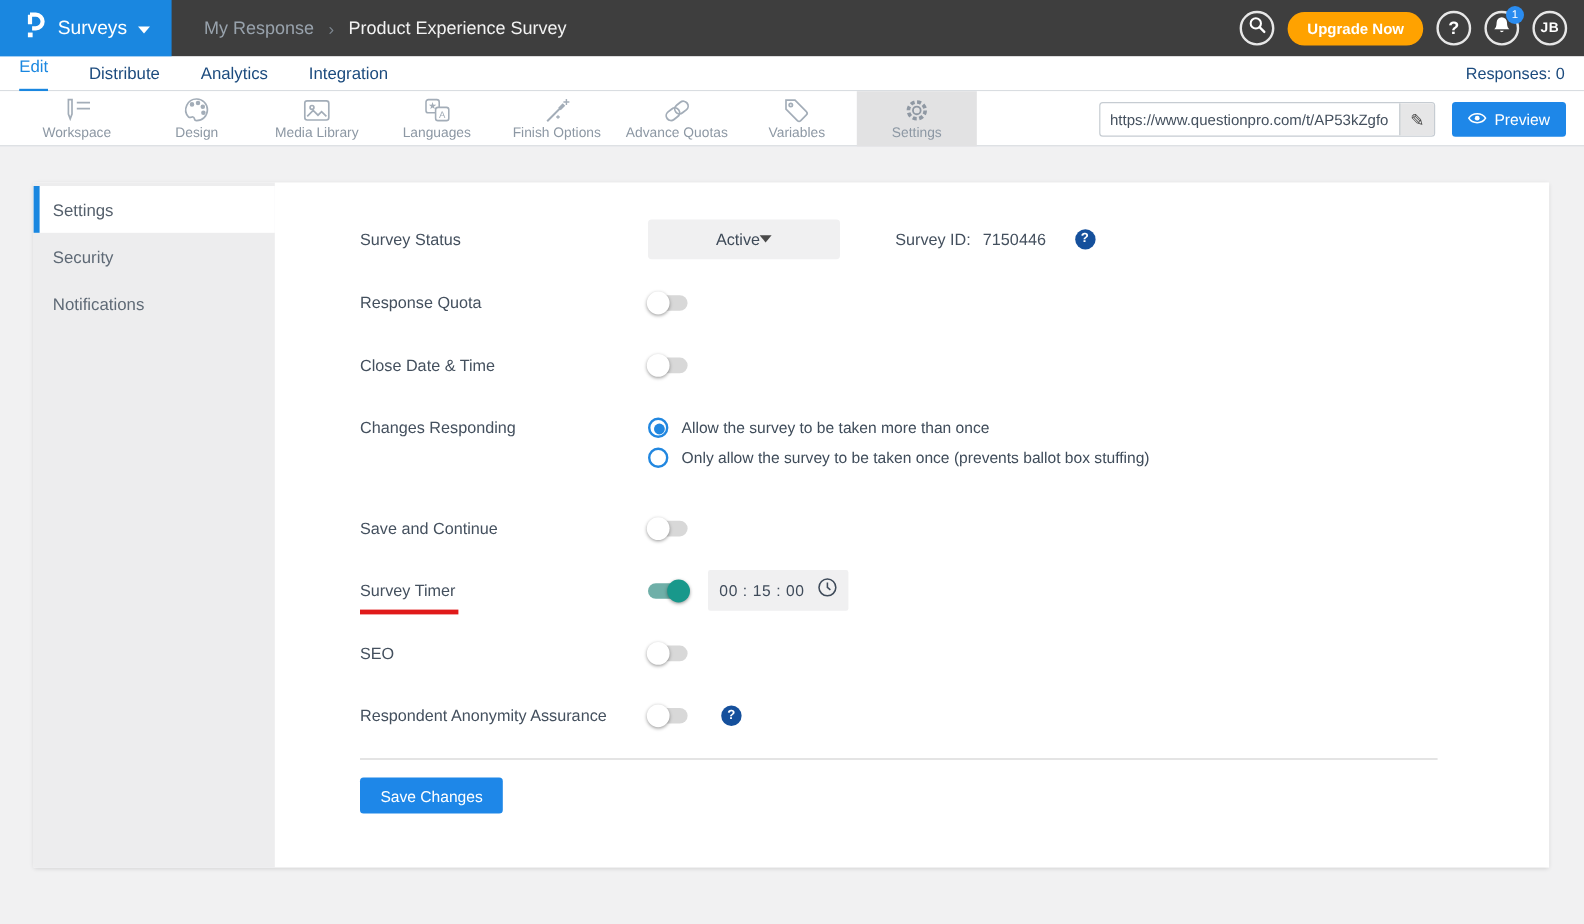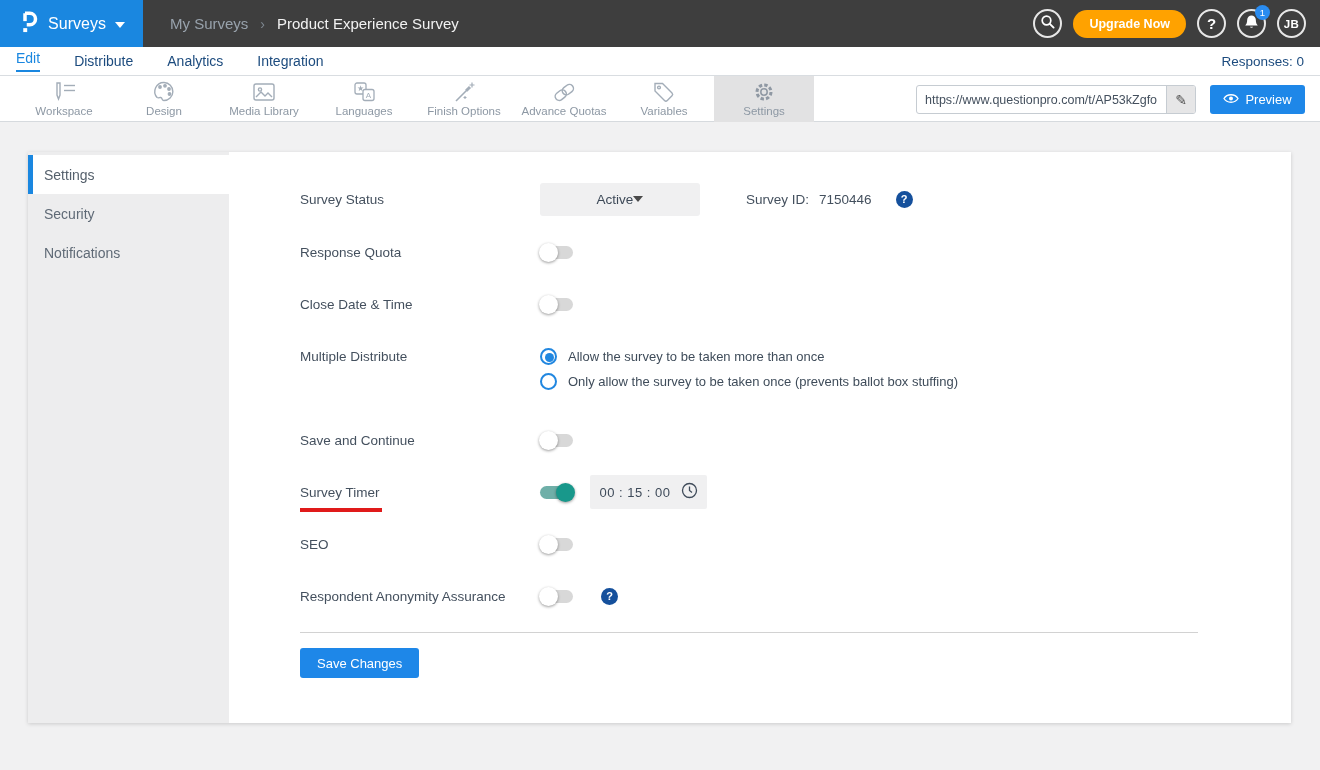--- a/index.html
+++ b/index.html
@@ -18,21 +18,21 @@
   .header-right { margin-left:auto; display:flex; align-items:center; gap:11px; padding-right:14px; }
   .circle-btn { width:29px; height:29px; border:2px solid rgba(255,255,255,.88); border-radius:50%; display:flex; align-items:center; justify-content:center; color:#fff; cursor:pointer; position:relative; }
   .circle-btn .qmark { font-size:15px; font-weight:bold; }
   .avatar-txt { font-size:11.5px; font-weight:bold; letter-spacing:.3px; }
   .upgrade-btn { height:28px; border-radius:14px; background:#ffa200; color:#fff; font-size:12.5px; font-weight:bold; display:flex; align-items:center; padding:0 16px; cursor:pointer; }
   .notif-badge { position:absolute; top:-6px; right:-6px; min-width:15px; height:15px; border-radius:50%; background:#2a8cf0; color:#fff; font-size:9.5px; display:flex; align-items:center; justify-content:center; }
 
   
   .nav-row { position:absolute; top:47px; left:0; width:1320px; height:29px; background:#fff; border-bottom:1px solid #d9dde1; display:flex; align-items:center; padding:0 16px; gap:34px; }
   .nav-tab { font-size:14px; color:#1c4b7e; cursor:pointer; }
-  .nav-tab.active { color:#1a87e0; border-bottom:2px solid #1a87e0; padding-bottom:4px; }
+  .nav-tab.active { color:#1a87e0; border-bottom:2px solid #1a87e0; padding-bottom:11px; }
   .responses { margin-left:auto; font-size:13.5px; color:#1c4b7e; }
 
   
   .toolbar { position:absolute; top:76px; left:0; width:1320px; height:46px; background:#fff; border-bottom:1px solid #d6dade; }
   .toolbar-items { display:flex; margin-left:14px; height:46px; }
   .titem { width:100px; height:46px; display:flex; flex-direction:column; align-items:center; justify-content:center; gap:2px; cursor:pointer; }
   .titem.active { background:#e2e2e3; }
   .titem svg { display:block; }
   .titem .tlabel { font-size:11.5px; color:#8d98a4; }
   .url-wrap { position:absolute; top:9px; right:124px; width:280px; height:29px; border:1px solid #c6ccd2; border-radius:3px; background:#fff; display:flex; align-items:center; overflow:hidden; }
@@ -86,21 +86,21 @@
       <svg width="21" height="26" viewBox="0 0 24 28">
         <path d="M8 4 H13.5 A6.5 6.5 0 0 1 13.5 17 H10" fill="none" stroke="#fff" stroke-width="4"></path>
         <path d="M8 4 V13" fill="none" stroke="#fff" stroke-width="4"></path>
         <rect x="6" y="21" width="4.5" height="4.5" fill="#fff"></rect>
       </svg>
     </span>
     <span class="product-name">Surveys</span>
     <span class="caret-down-w"></span>
   </div>
   <div class="breadcrumb">
-    <span class="bc-parent">My Surveys</span>
+    <span class="bc-parent">My Response</span>
     <span class="bc-sep">›</span>
     <span class="bc-current">Product Experience Survey</span>
   </div>
   <div class="header-right">
     <div class="circle-btn">
       <span>
         <svg width="16" height="16" viewBox="0 0 16 16">
             <circle cx="6.5" cy="6.5" r="4.3" fill="none" stroke="#fff" stroke-width="1.7"></circle>
             <line x1="9.8" y1="9.8" x2="13.6" y2="13.6" stroke="#fff" stroke-width="1.9" stroke-linecap="round"></line>
           </svg>
@@ -265,21 +265,21 @@
   </div>
 
   <div class="frow" style="top:135px;">
     <span class="flabel">Close Date &amp; Time</span>
     <div class="toggle">
         <div class="knob"></div>
       </div>
   </div>
 
   <div class="frow" style="top:187px;">
-    <span class="flabel">Multiple Distribute</span>
+    <span class="flabel">Changes Responding</span>
     <div class="radio-opt">
       <span class="radio checked"></span>
       <span class="radio-lbl">Allow the survey to be taken more than once</span>
     </div>
   </div>
   <div class="radio-opt radio-opt2">
     <span class="radio"></span>
     <span class="radio-lbl">Only allow the survey to be taken once (prevents ballot box stuffing)</span>
   </div>
 

